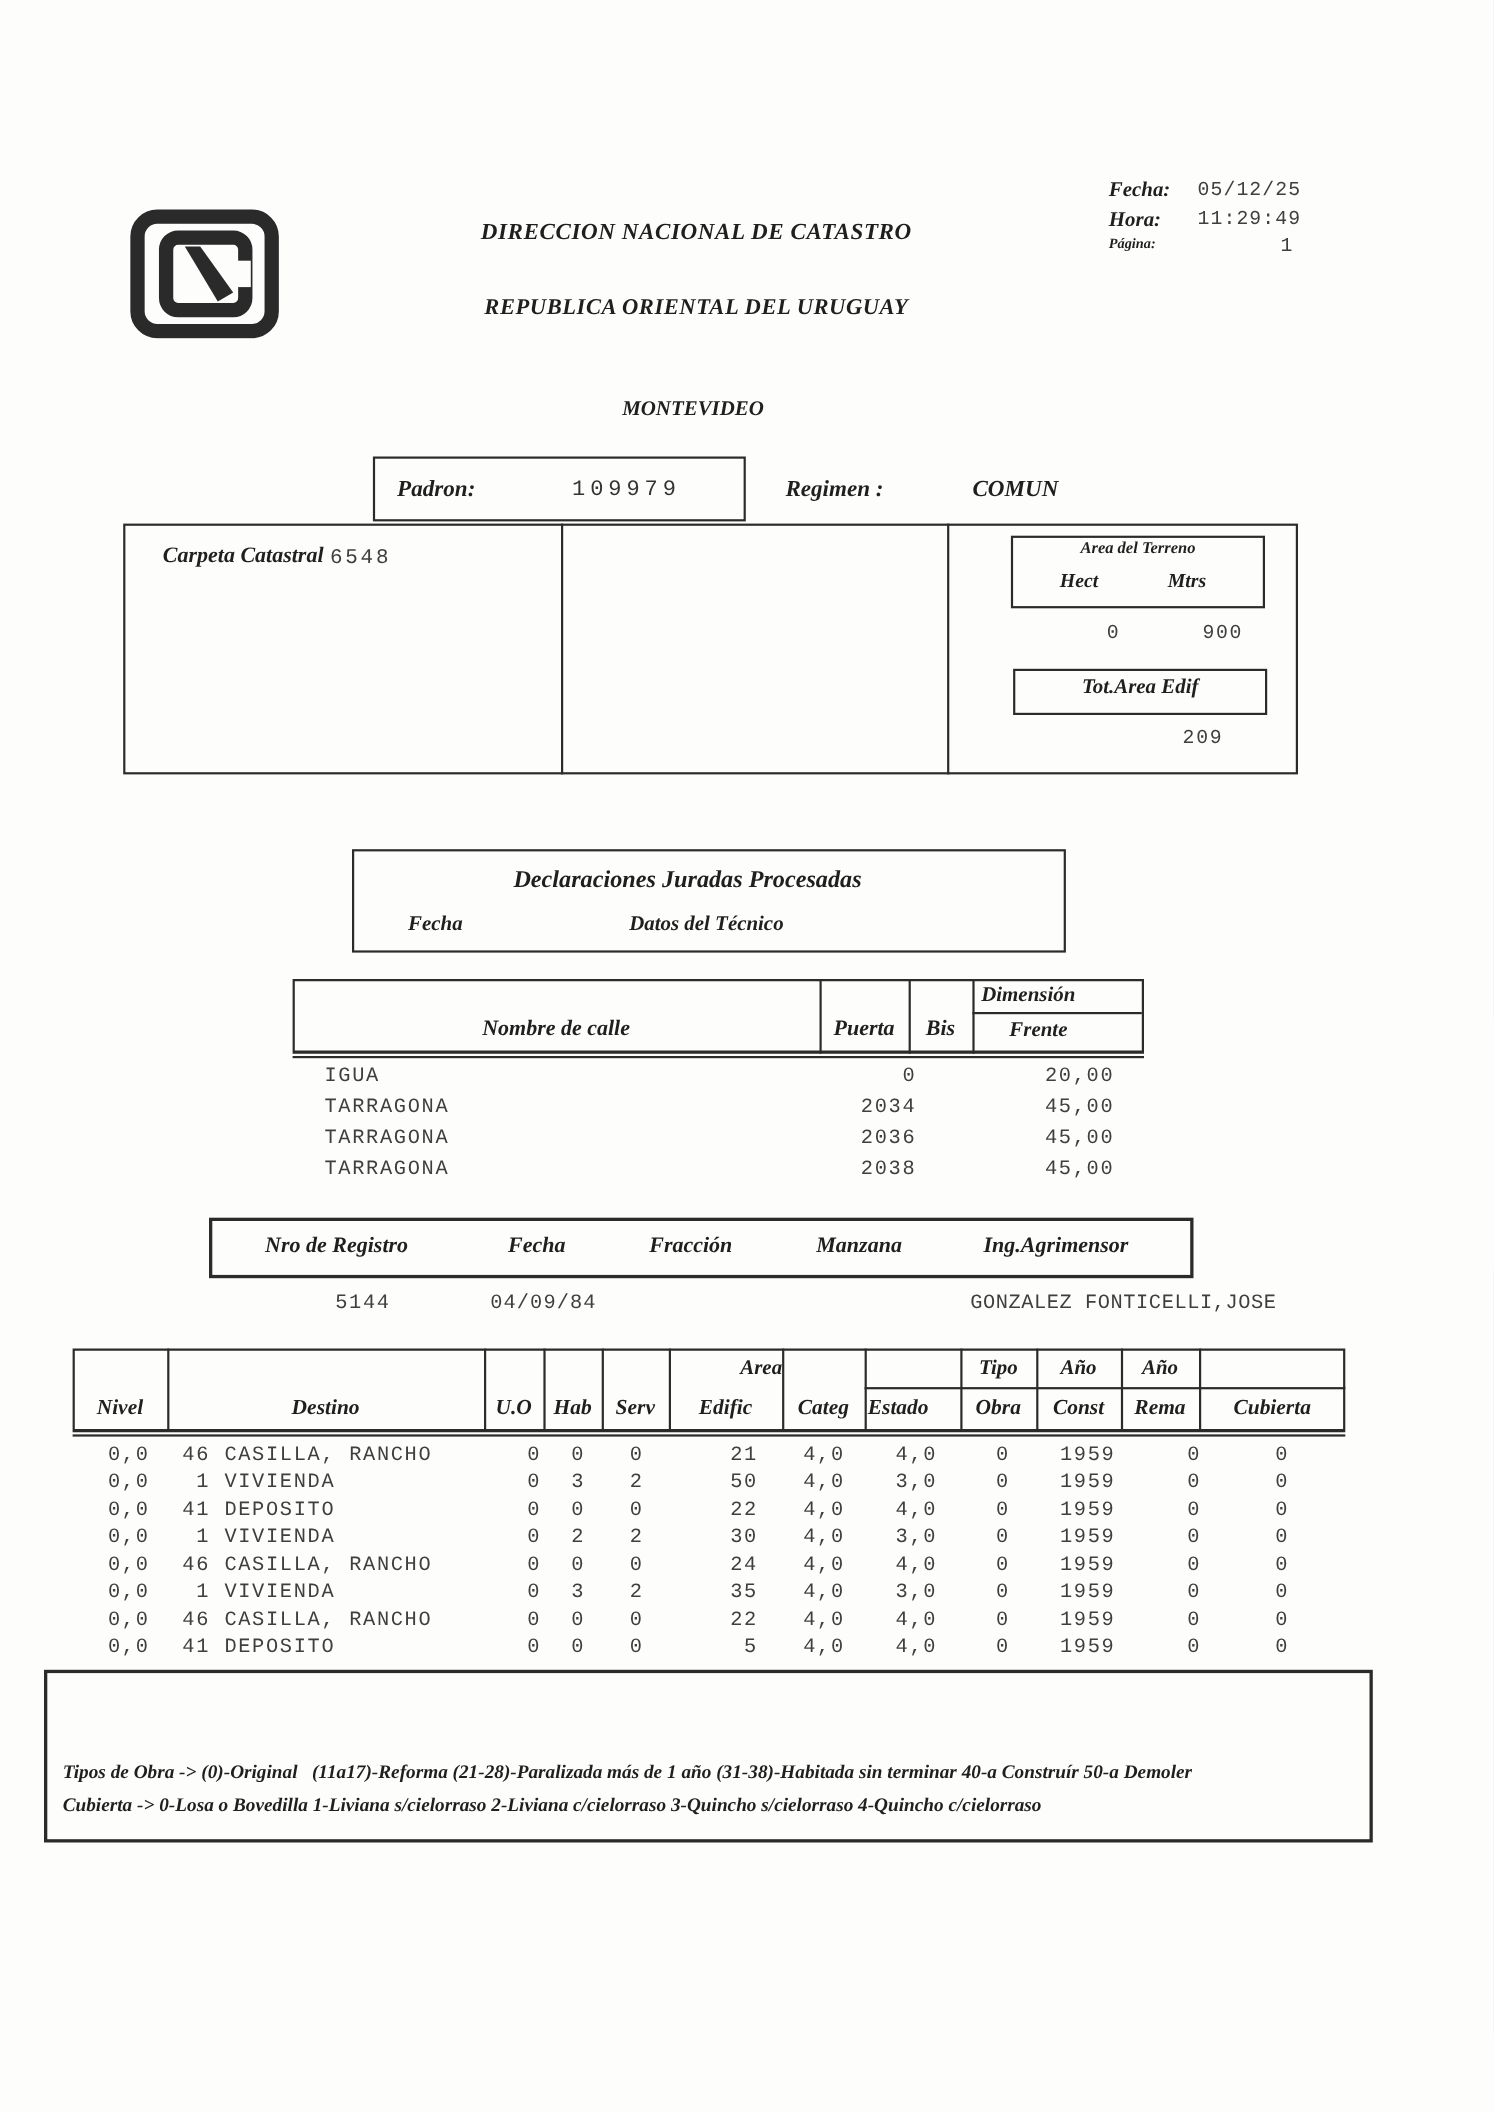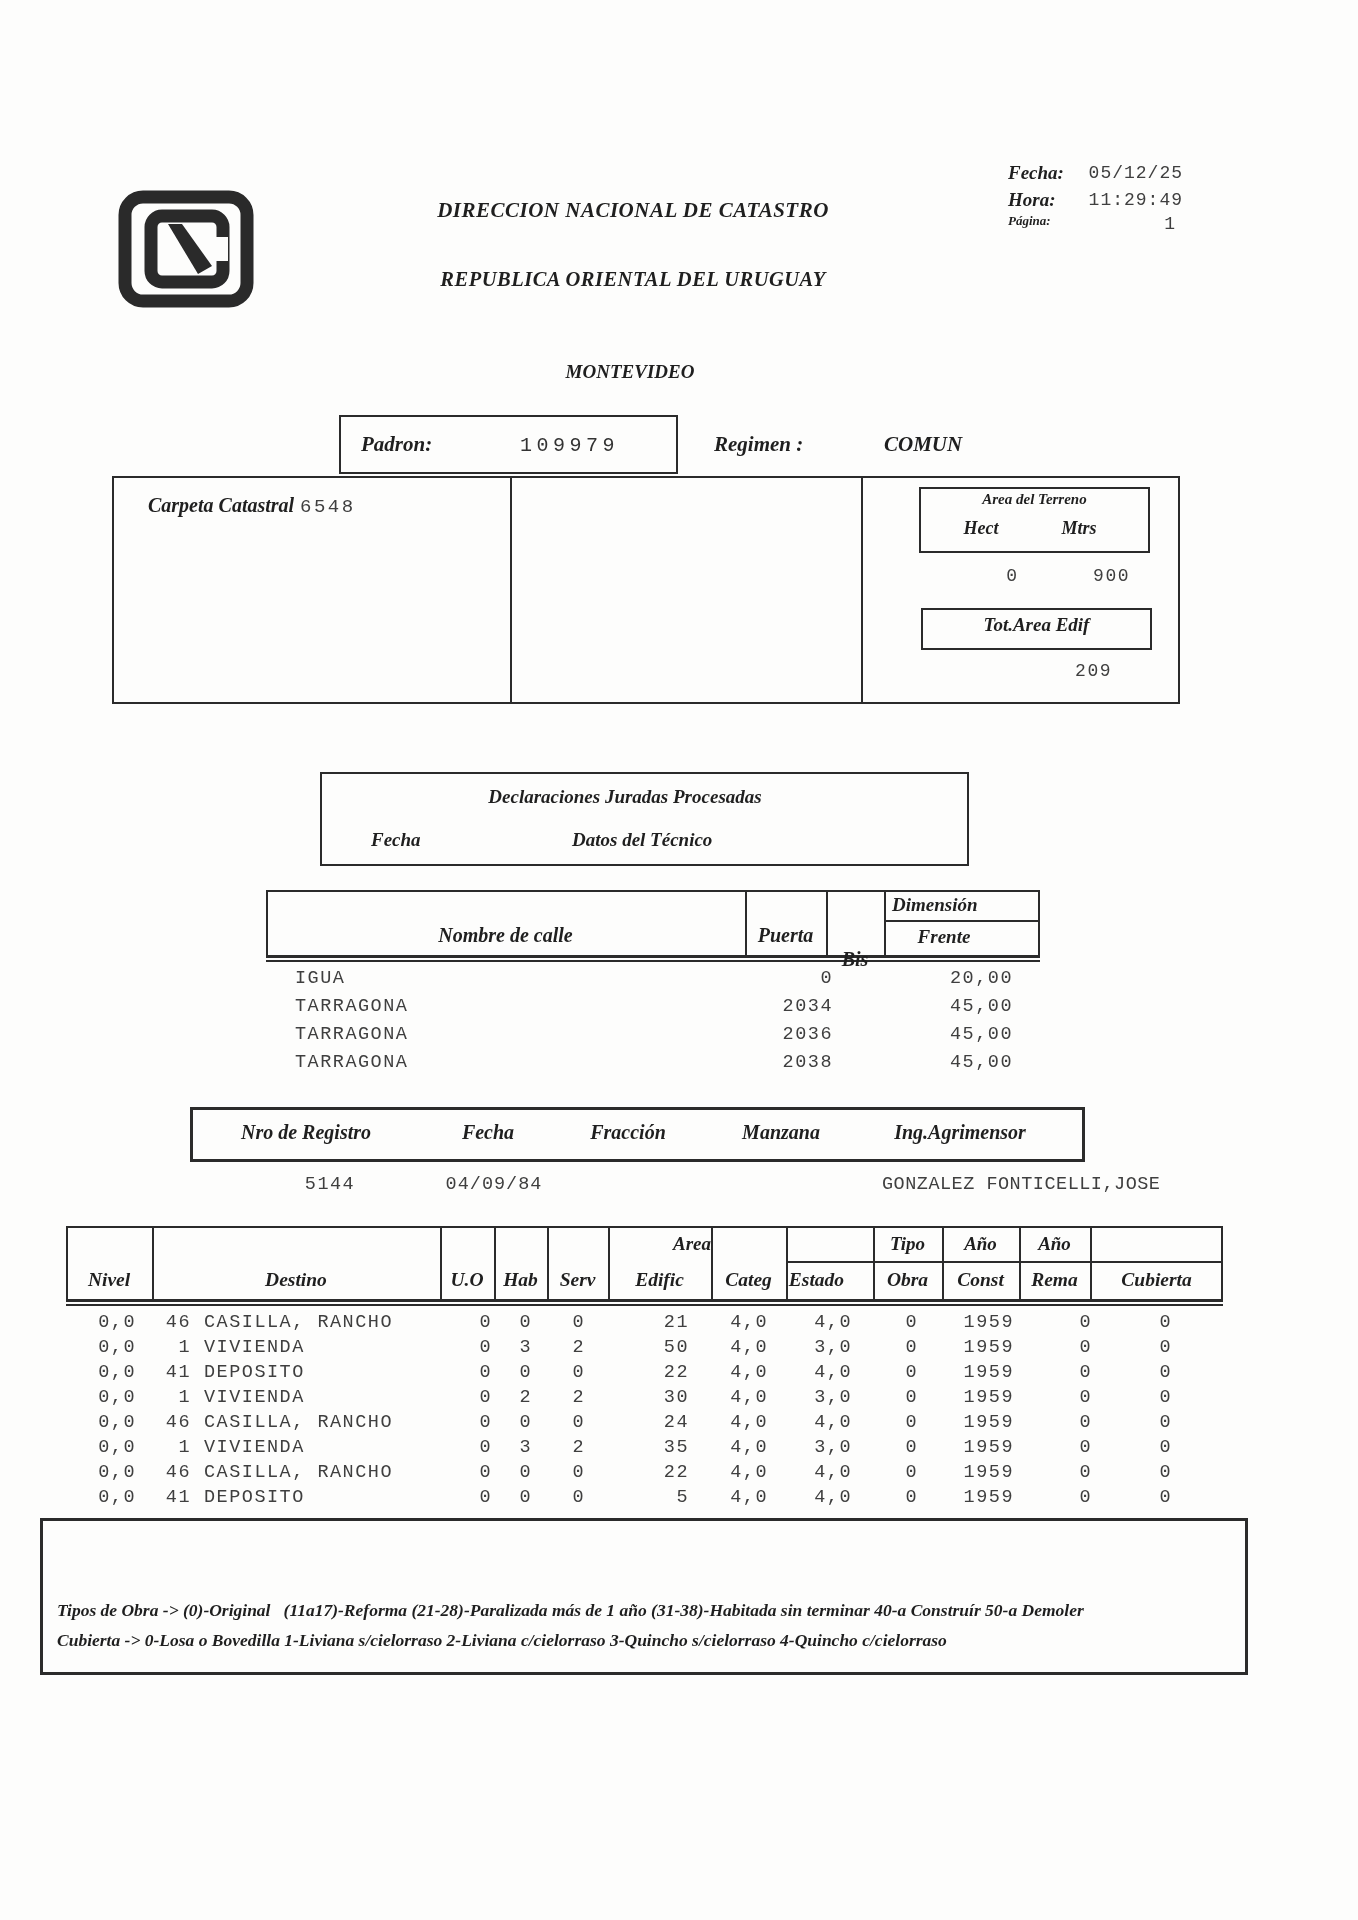--- a/index.html
+++ b/index.html
@@ -62,34 +62,34 @@
   <div class="abs bi ctr" style="left:941px;top:518px;width:80px;font-size:18px;">Hect</div>
   <div class="abs bi ctr" style="left:1039px;top:518px;width:80px;font-size:18px;">Mtrs</div>
   <div class="abs mono rgt" style="left:947px;top:566px;width:70px;font-size:18px;">0</div>
   <div class="abs mono rgt" style="left:1040px;top:566px;width:90px;font-size:18px;letter-spacing:1.5px;">900</div>
 
   <div class="box" style="left:921px;top:608px;width:227px;height:38px;"></div>
   <div class="abs bi ctr" style="left:921px;top:614px;width:231px;font-size:19px;">Tot.Area Edif</div>
   <div class="abs mono rgt" style="left:1022px;top:661px;width:90px;font-size:18px;letter-spacing:1.5px;">209</div>
 
   <div class="box" style="left:320px;top:772px;width:645px;height:90px;"></div>
-  <div class="abs bi ctr" style="left:320px;top:786px;width:610px;font-size:19px;">Declaraciones Juradas Procesadas</div>
+  <div class="abs bi ctr" style="left:320px;top:786px;width:610px;font-size:22px;">Declaraciones Juradas Procesadas</div>
   <div class="abs bi" style="left:371px;top:829px;font-size:19px;">Fecha</div>
   <div class="abs bi" style="left:572px;top:829px;font-size:19px;">Datos del Técnico</div>
 
   <div class="box" style="left:266px;top:890px;width:770px;height:63px;border-bottom-width:3px;"></div>
   <div class="hline" style="left:266px;top:960px;width:774px;"></div>
   <div class="vline" style="left:745px;top:890px;height:68px;"></div>
   <div class="vline" style="left:826px;top:890px;height:68px;"></div>
   <div class="vline" style="left:884px;top:890px;height:68px;"></div>
   <div class="hline" style="left:884px;top:920px;width:154px;"></div>
 
   <div class="abs bi ctr" style="left:266px;top:924px;width:479px;font-size:20px;">Nombre de calle</div>
   <div class="abs bi ctr" style="left:745px;top:924px;width:81px;font-size:20px;">Puerta</div>
-  <div class="abs bi ctr" style="left:826px;top:924px;width:58px;font-size:20px;margin-top:24px;">Bis</div>
+  <div class="abs bi ctr" style="left:826px;top:924px;width:58px;font-size:20px;">Bis</div>
   <div class="abs bi" style="left:892px;top:894px;font-size:19px;text-align:center;">Dimensión</div>
   <div class="abs bi ctr" style="left:884px;top:926px;width:120px;font-size:19px;">Frente</div>
 
   <div>
       <div class="row mono" style="letter-spacing: 1.5px; top: 967px; padding-left: 44px;">
     <span style="left:295px;">IGUA</span>
     <span class="rgt" style="left:713px;width:120px;">0</span>
     <span class="ctr" style="left:836px;width:40px;"></span>
     <span class="rgt" style="left:880px;width:133px;">20,00</span>
   </div>

